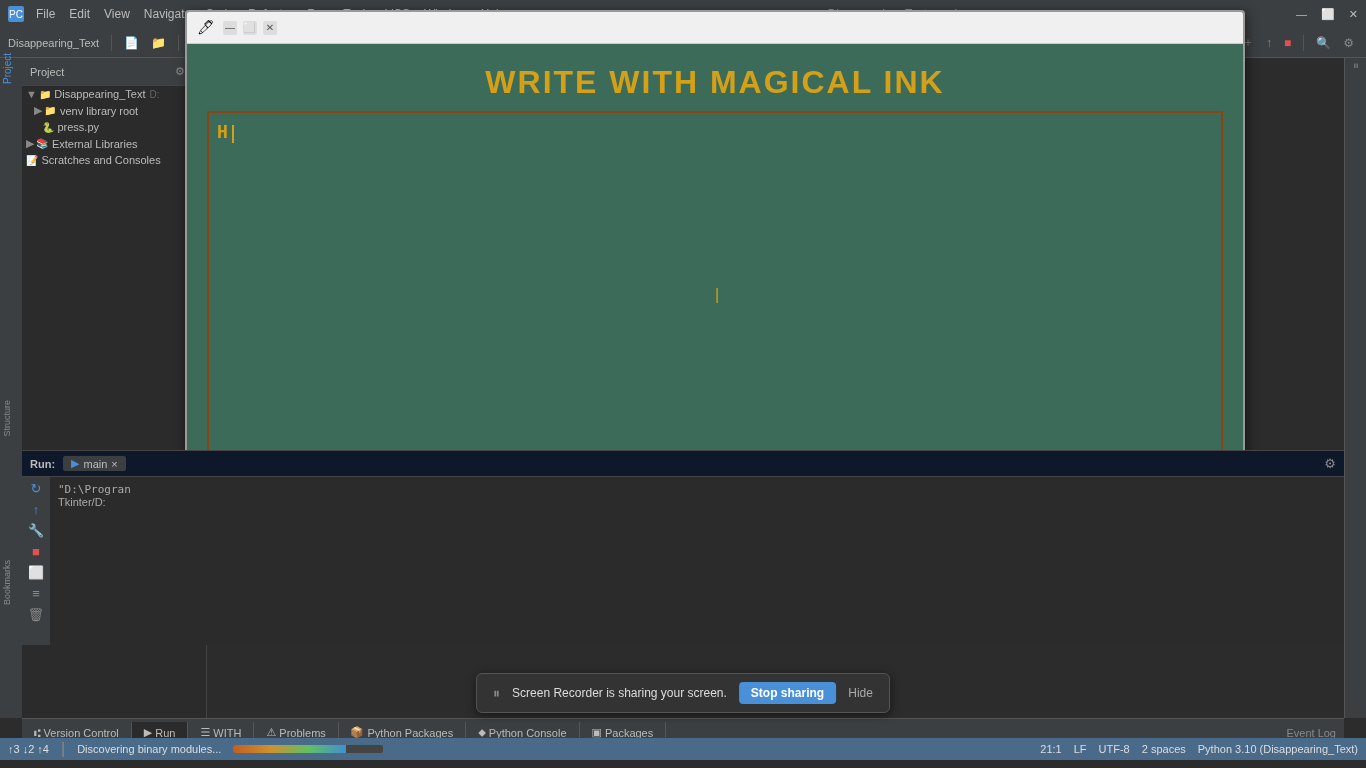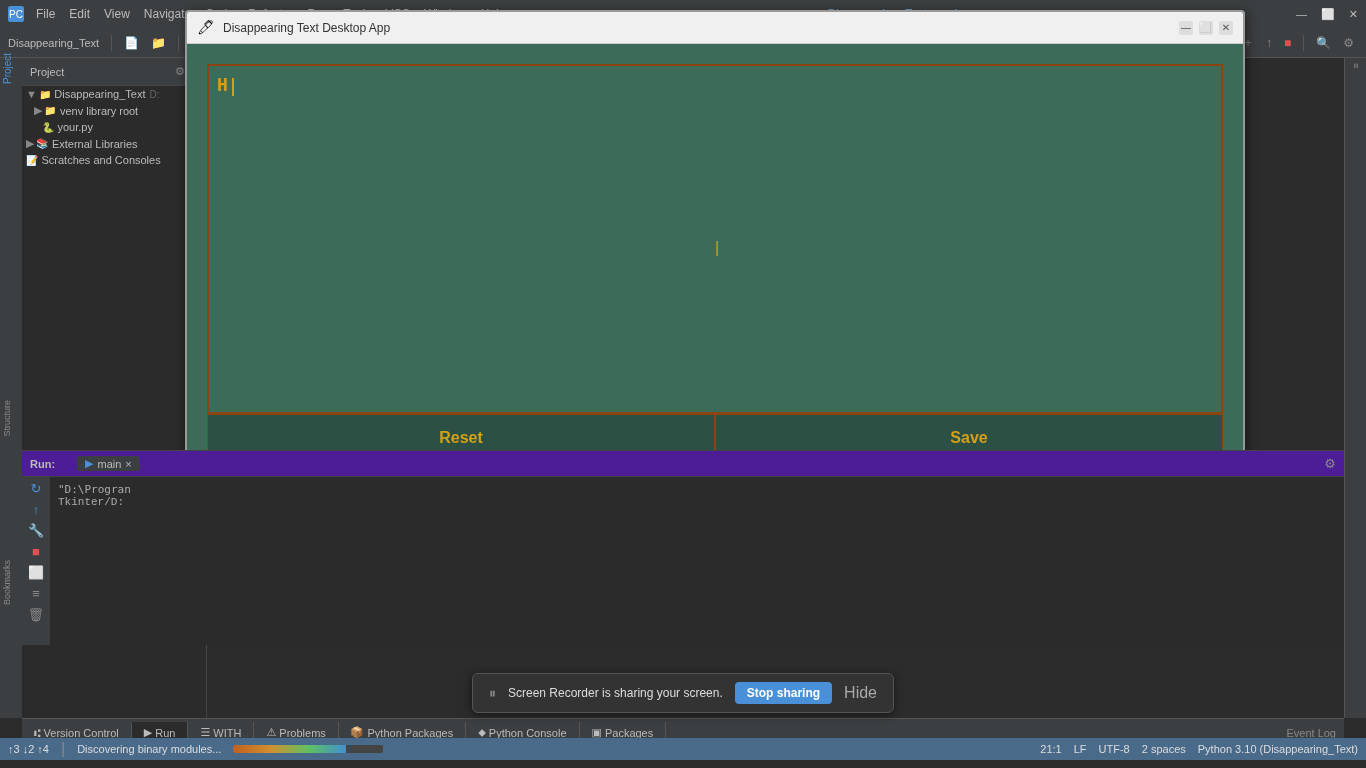--- a/index.html
+++ b/index.html
@@ -219,25 +219,25 @@
       font-size: 16px;
       font-weight: bold;
       color: #d4a017;
       background: #2d5045;
       border: 1px solid #8b4513;
       cursor: pointer;
       text-align: center;
     }
     .run-bar-header {
       height: 26px;
-      background: #4c1d95;
+      background: #0f172a;
       display: flex;
       align-items: center;
       padding: 0 8px;
-      gap: 22px;
+      gap: 8px;
       border-bottom: 1px solid #444;
     }
     .run-content {
       padding: 4px 8px;
       font-family: monospace;
       font-size: 11px;
       color: #aaa;
     }
 
     
@@ -294,21 +294,21 @@
       color: white;
       border: none;
       padding: 4px 12px;
       border-radius: 4px;
       cursor: pointer;
       font-size: 12px;
       font-weight: bold;
     }
     .share-hide-btn {
       color: #aaa;
-      font-size: 16px;
+      font-size: 12px;
       cursor: pointer;
     }
 
     
     .right-panel {
       position: absolute;
       top: 58px; right: 0;
       width: 22px;
       bottom: 50px;
       background: #3c3f41;
@@ -437,50 +437,50 @@
     <span>Disappearing_Text</span>
     <span style="color:#666;font-size:10px;margin-left:4px;">D:</span>
   </div>
   <div class="tree-item" style="padding-left:12px;">
     <span class="arrow">▶</span>
     <span class="file-icon folder-icon">📁</span>
     <span>venv library root</span>
   </div>
   <div class="tree-item" style="padding-left:20px;">
     <span class="file-icon py-icon">🐍</span>
-    <span>your.py</span>
+    <span>press.py</span>
   </div>
   <div class="tree-item">
     <span class="arrow">▶</span>
     <span class="file-icon">📚</span>
     <span>External Libraries</span>
   </div>
   <div class="tree-item">
     <span class="file-icon scratches-icon">📝</span>
     <span>Scratches and Consoles</span>
   </div>
 </div>
 
 <div class="right-panel">
   <span class="right-icon" style="color:#888;font-size:9px;writing-mode:vertical-rl;">≡</span>
 </div>
 
 <div class="app-window">
 
   <div class="app-window-titlebar">
     <span class="app-title-icon">🖊</span>
-    <span class="app-title-text">Disappearing Text Desktop App</span>
     <div class="app-win-btns">
       <div class="app-win-btn">—</div>
       <div class="app-win-btn">⬜</div>
       <div class="app-win-btn">✕</div>
     </div>
   </div>
 
   <div class="app-content">
+    <div class="app-title">WRITE WITH MAGICAL INK</div>
 
     <div class="text-area-container">
       <span class="text-cursor">H</span>
       <span class="cursor-blink"></span>
       <span class="i-cursor">|</span>
     </div>
 
     <div class="app-buttons">
       <div class="app-btn">Reset</div>
       <div class="app-btn">Save</div>
@@ -506,21 +506,21 @@
     <span style="color:#4a90d9;font-size:13px;cursor:pointer;">↑</span>
     <span style="color:#888;font-size:13px;cursor:pointer;">🔧</span>
     <span style="color:#e05050;font-size:13px;cursor:pointer;">■</span>
     <span style="color:#888;font-size:13px;cursor:pointer;">⬜</span>
     <span style="color:#888;font-size:13px;cursor:pointer;">≡</span>
     <span style="color:#888;font-size:13px;cursor:pointer;">🗑</span>
   </div>
 
   <div class="run-content" style="margin-left:28px;padding-top:6px;">
     <div style="color:#aaa;font-family:monospace;font-size:11px;">"D:\Progran</div>
-    <div style="color:#aaa;font-family:Liberation Mono, monospace;font-size:11px;">Tkinter/D:</div>
+    <div style="color:#aaa;font-family:Liberation Sans, sans-serif;font-size:11px;">Tkinter/D:</div>
   </div>
 </div>
 
 <div style="position:absolute; bottom:22px; left:22px; right:22px; height:28px; background:#3c3f41; display:flex; align-items:center; border-top:1px solid #555;">
   <div class="bottom-tab">
     <span>⑆</span>
     <span>Version Control</span>
   </div>
   <div class="bottom-tab active">
     <span>▶</span>

